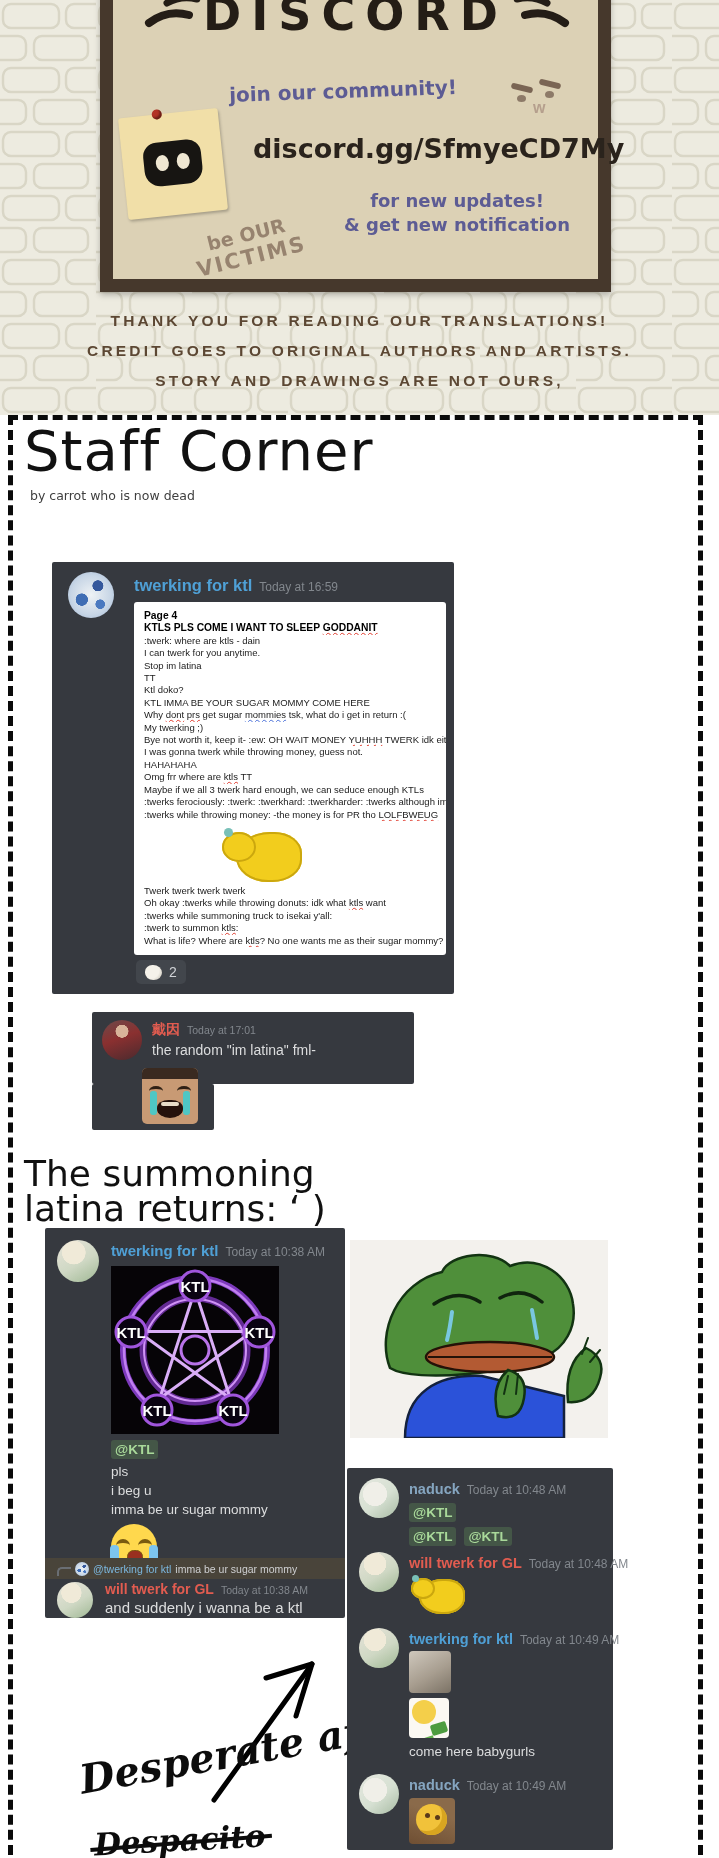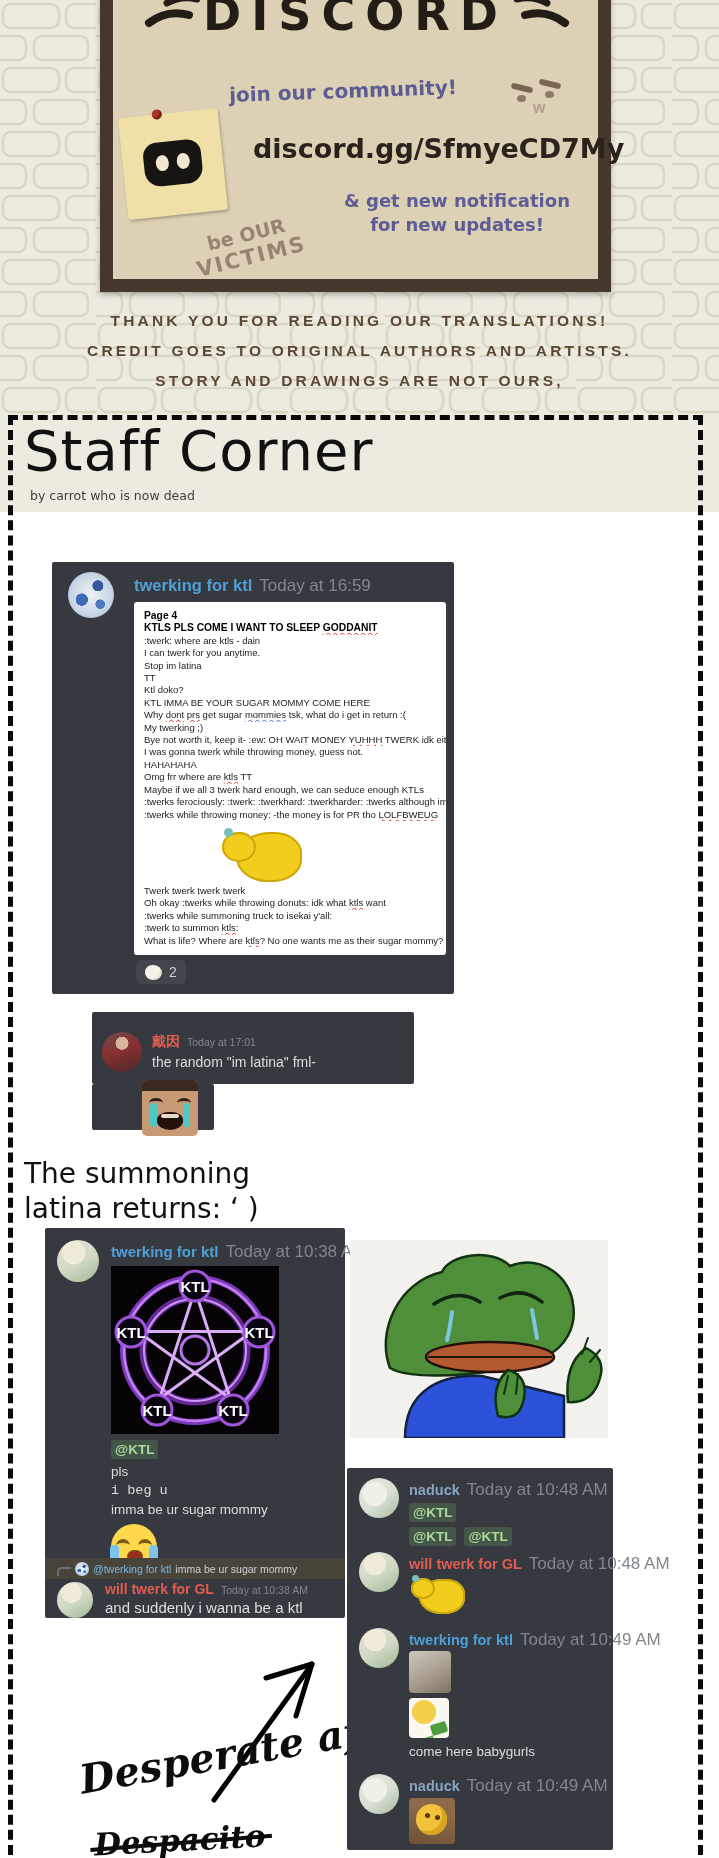--- a/index.html
+++ b/index.html
@@ -1,21 +1,21 @@
 <!DOCTYPE html>
 <html><head>
 <meta charset="utf-8">
 <style>
   html,body{margin:0;padding:0;background:#fff;}
   .page{position:relative;width:719px;height:1858px;overflow:hidden;background:#fff;
         font-family:"Liberation Sans",sans-serif;}
   .abs{position:absolute;}
 
   
-  .top{position:absolute;left:0;top:0;width:719px;height:512px;background:#edebe0;}
+  .top{position:absolute;left:0;top:0;width:719px;height:415px;background:#edebe0;}
   .bricks{position:absolute;left:0;top:0;}
   .poster{position:absolute;left:100px;top:-30px;width:511px;height:322px;
           background:#dcd1b5;border:13px solid #46382c;box-sizing:border-box;
           box-shadow:0 3px 6px rgba(0,0,0,.25);}
   .poster-title{position:absolute;left:0;right:0;top:4px;text-align:center;
           font-size:46px;font-weight:700;color:#241d16;letter-spacing:10px;
           font-family:"DejaVu Sans",sans-serif;}
   .swoosh{position:absolute;top:6px;}
   .tagline{position:absolute;left:60px;top:96px;width:340px;text-align:center;
           font-size:20px;font-weight:700;color:#5d5c94;transform:rotate(-2deg);
@@ -66,21 +66,21 @@
              radial-gradient(circle at 50% 50%, #eef2f5 0%, #c8d6e6 60%, #9fb6d4 100%);}
   .av-dain{background:radial-gradient(circle at 50% 28%, #d8b49a 0 18%, rgba(0,0,0,0) 19%),
              linear-gradient(160deg,#6d4a4a 0%, #8a3030 45%, #4a2a2e 100%);}
   .av-gl{background:radial-gradient(circle at 40% 30%, #f0ead8 0 30%, rgba(0,0,0,0) 31%),
              linear-gradient(150deg,#e8e4da 0%, #cfd8c4 55%, #9fb894 100%);}
   .av-naduck{background:radial-gradient(circle at 40% 40%, #f0efe8 0 35%, rgba(0,0,0,0) 36%),
              linear-gradient(140deg,#e6e8e0 0%, #d6e0d2 55%, #a8bba4 100%);}
   .hdr{position:absolute;white-space:nowrap;}
   .uname{font-weight:700;font-size:15px;color:#4fa0d6;}
   .uname.red{color:#e25c50;} .uname.lblue{color:#85a5c0;}
-  .ts{font-size:17px;color:#82878d;margin-left:7px;font-weight:400;}
+  .ts{font-size:12px;color:#82878d;margin-left:7px;font-weight:400;}
   .msg{position:absolute;color:#dcddde;font-size:13.5px;white-space:nowrap;}
 
   
   .c1-uname{font-size:16.5px;}
   .wbox{position:absolute;left:82px;top:40px;width:302px;background:#ffffff;border-radius:3px;
         padding:8px 0 8px 10px;color:#1b1b1b;font-size:9.5px;line-height:12.4px;overflow:hidden;}
   .wline{white-space:nowrap;overflow:hidden;}
   .wline.b{font-weight:700;font-size:10.3px;color:#000;}
   .sq{text-decoration:underline wavy #e0392b;text-decoration-thickness:1px;text-underline-offset:1px;}
   .sqb{text-decoration:underline wavy #4a6fd8;text-decoration-thickness:1px;text-underline-offset:1px;}
@@ -144,21 +144,21 @@
   .reply-elbow{width:12px;height:7px;border-left:2px solid #6a6e74;border-top:2px solid #6a6e74;
         border-top-left-radius:5px;margin:6px 4px 0 12px;flex:none;}
   .mini-av{width:14px;height:14px;border-radius:50%;flex:none;margin-right:4px;}
   .quote-user{color:#7cb8e0;font-weight:400;margin-right:4px;}
   .quote-text{color:#cfd0d2;}
 
   
   .pepe-box{position:absolute;left:350px;top:1240px;width:258px;height:198px;background:#f3f1ed;}
 
   
-  .caption-summon{position:absolute;left:24px;top:1156px;font-size:28px;color:#111;line-height:35px;
+  .caption-summon{position:absolute;left:24px;top:1156px;font-size:36px;color:#111;line-height:35px;
         font-family:"DejaVu Sans",sans-serif;}
   .arrow-svg{position:absolute;left:200px;top:1642px;}
   .desperate{position:absolute;left:80px;top:1756px;font-family:"DejaVu Serif",serif;
         font-style:italic;font-weight:700;font-size:40px;color:#0c0c0c;transform:rotate(-10deg);
         transform-origin:left center;}
   .despacito{position:absolute;left:94px;top:1822px;font-family:"DejaVu Serif",serif;
         font-style:italic;font-weight:700;font-size:31px;color:#0c0c0c;transform:rotate(-3deg);}
   .despacito:after{content:"";position:absolute;left:-4px;top:54%;width:106%;height:4px;
         background:#0c0c0c;transform:rotate(-1.5deg);}
   .c2-msg-font{font-size:14px;}
@@ -212,22 +212,22 @@
       <div class="invite">discord.gg/SfmyeCD7My</div>
 
       <div class="victims">
         <div class="v1">
           <span>be OUR</span>
         </div>
         <div class="v2">VICTIMS</div>
       </div>
 
       <div class="notif">
+        <div>for new updates!</div>
         <div>&amp; get new notification</div>
-        <div>for new updates!</div>
       </div>
     </div>
 
     <div class="thanks">
       <div>THANK YOU FOR READING OUR TRANSLATIONS!</div>
       <div>CREDIT GOES TO ORIGINAL AUTHORS AND ARTISTS.</div>
       <div>STORY AND DRAWINGS ARE NOT OURS,</div>
     </div>
   </section>
 
@@ -270,21 +270,21 @@
         <div class="wline"><span>What is life? Where are </span><span class="sq">ktls</span><span>? No one wants me as their sugar mommy? SMH TT</span></div>
       </div>
     <div class="reaction">
       <div class="rx-emoji"></div>
       <span>2</span>
     </div>
   </div>
 
   <div class="dchat" style="left:92px;top:1012px;width:322px;height:72px;"></div>
   <div class="dchat" style="left:92px;top:1084px;width:122px;height:46px;"></div>
-  <div class="abs" style="left:92px;top:1012px;width:322px;height:118px;z-index:3;margin-top:12px;">
+  <div class="abs" style="left:92px;top:1012px;width:322px;height:118px;z-index:3;">
     <div class="avatar av-dain" style="left:10px;top:8px;width:40px;height:40px;"></div>
     <div class="hdr" style="left:60px;top:8px;">
       <span class="uname red" style="font-size:14px;">戴因</span><span class="ts" style="font-size:10.5px;">Today at 17:01</span>
     </div>
     <div class="msg c2-msg-font" style="left:60px;top:30px;">the random "im latina" fml-</div>
     <div class="ris" style="left:50px;top:56px;">
       <div class="hair"></div>
         <div class="eye e1"></div>
         <div class="eye e2"></div>
       <div class="tear t1"></div>
@@ -322,21 +322,21 @@
       <text x="20" y="72" text-anchor="middle" fill="#ffffff" font-size="15" font-weight="bold" font-family="Liberation Sans, sans-serif">KTL</text>
       <text x="148" y="72" text-anchor="middle" fill="#ffffff" font-size="15" font-weight="bold" font-family="Liberation Sans, sans-serif">KTL</text>
       <text x="46" y="150" text-anchor="middle" fill="#ffffff" font-size="15" font-weight="bold" font-family="Liberation Sans, sans-serif">KTL</text>
       <text x="122" y="150" text-anchor="middle" fill="#ffffff" font-size="15" font-weight="bold" font-family="Liberation Sans, sans-serif">KTL</text>
     </svg>
 
     <div class="abs" style="left:66px;top:212px;">
       <span class="mention">@KTL</span>
     </div>
     <div class="msg" style="left:66px;top:236px;">pls</div>
-    <div class="msg" style="left:66px;top:255px;font-family:Liberation Mono, monospace;">i beg u</div>
+    <div class="msg" style="left:66px;top:255px;">i beg u</div>
     <div class="msg" style="left:66px;top:274px;">imma be ur sugar mommy</div>
 
     <div class="sob" style="left:66px;top:296px;">
       <div class="tear t1"></div>
         <div class="tear t2"></div>
       <div class="eye e1"></div>
         <div class="eye e2"></div>
         <div class="mouth"></div>
     </div>
 

